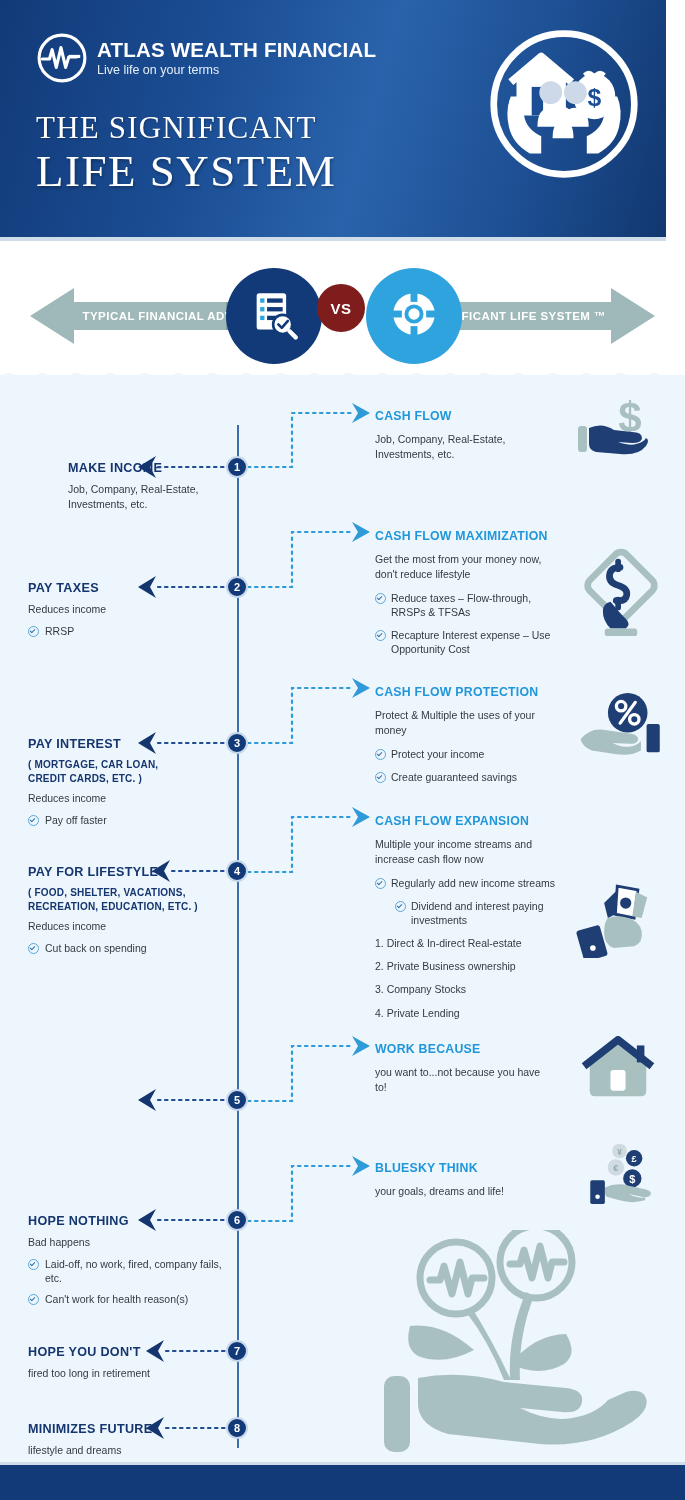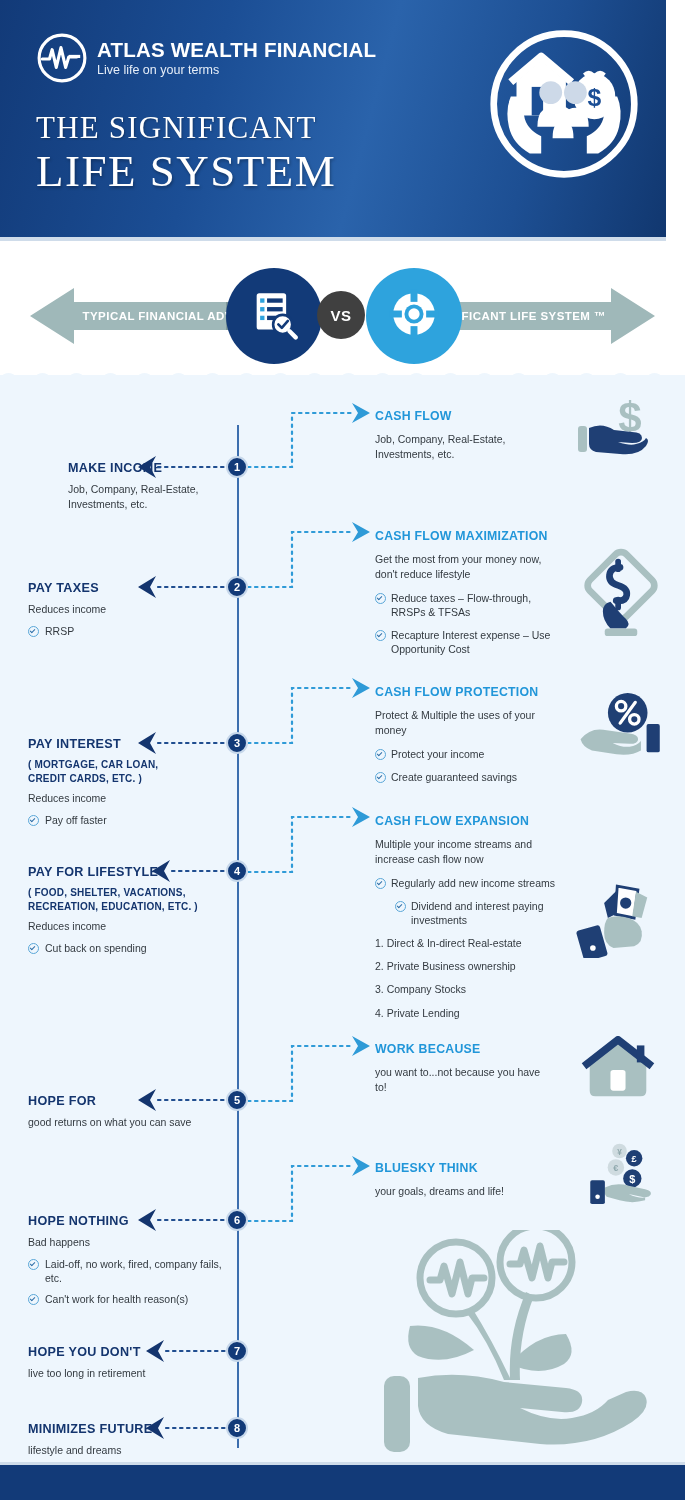--- a/index.html
+++ b/index.html
@@ -82,23 +82,23 @@
     background: #123a78;
     display: flex; align-items: center; justify-content: center;
   }
   .circ-light {
     position: absolute; left: 366px; top: 268px;
     width: 96px; height: 96px; border-radius: 50%;
     background: #2ea3dd;
     display: flex; align-items: center; justify-content: center;
   }
   .circ-vs {
-    position: absolute; left: 317px; top: 291px;
+    position: absolute; left: 317px; top: 284px;
     width: 48px; height: 48px; border-radius: 50%;
-    background: #404040;
+    background: #7f1d1d;
     display: flex; align-items: center; justify-content: center;
     color: #ffffff; font-size: 15px; font-weight: bold; letter-spacing: .5px;
     z-index: 3;
   }
 
   
   .body-area {
     position: absolute; left: 0; top: 375px; width: 685px; height: 1090px;
     background: #eef6fd;
   }
@@ -512,37 +512,33 @@
   <div class="left-block" style="top:865px;">
     <div class="left-title">PAY FOR LIFESTYLE</div>
     <div class="left-sub" style="white-space: pre-line;">( FOOD, SHELTER, VACATIONS,
 RECREATION, EDUCATION, ETC. )</div>
     <div class="left-desc">Reduces income</div>
     <div class="left-bullets">
       <div class="bul">Cut back on spending</div>
     </div>
   </div>
 
-  <div class="left-block" style="top:1094px;">
-    <div class="left-title">HOPE FOR</div>
-    <div class="left-desc" style="width:210px;">good returns on what you can save</div>
-  </div>
 
   <div class="left-block" style="top:1214px;">
     <div class="left-title">HOPE NOTHING</div>
     <div class="left-desc">Bad happens</div>
     <div class="left-bullets">
       <div class="bul">Laid-off, no work, fired, company fails, etc.</div>
       <div class="bul">Can't work for health reason(s)</div>
     </div>
   </div>
 
   <div class="left-block" style="top:1345px;">
     <div class="left-title">HOPE YOU DON'T</div>
-    <div class="left-desc">live too long in retirement</div>
+    <div class="left-desc">fired too long in retirement</div>
   </div>
 
   <div class="left-block" style="top:1422px;">
     <div class="left-title">MINIMIZES FUTURE</div>
     <div class="left-desc">lifestyle and dreams</div>
   </div>
 
   <div class="right-block" style="top:409px;">
     <div class="right-title">CASH FLOW</div>
     <div class="right-desc" style="white-space: pre-line;">Job, Company, Real-Estate,

